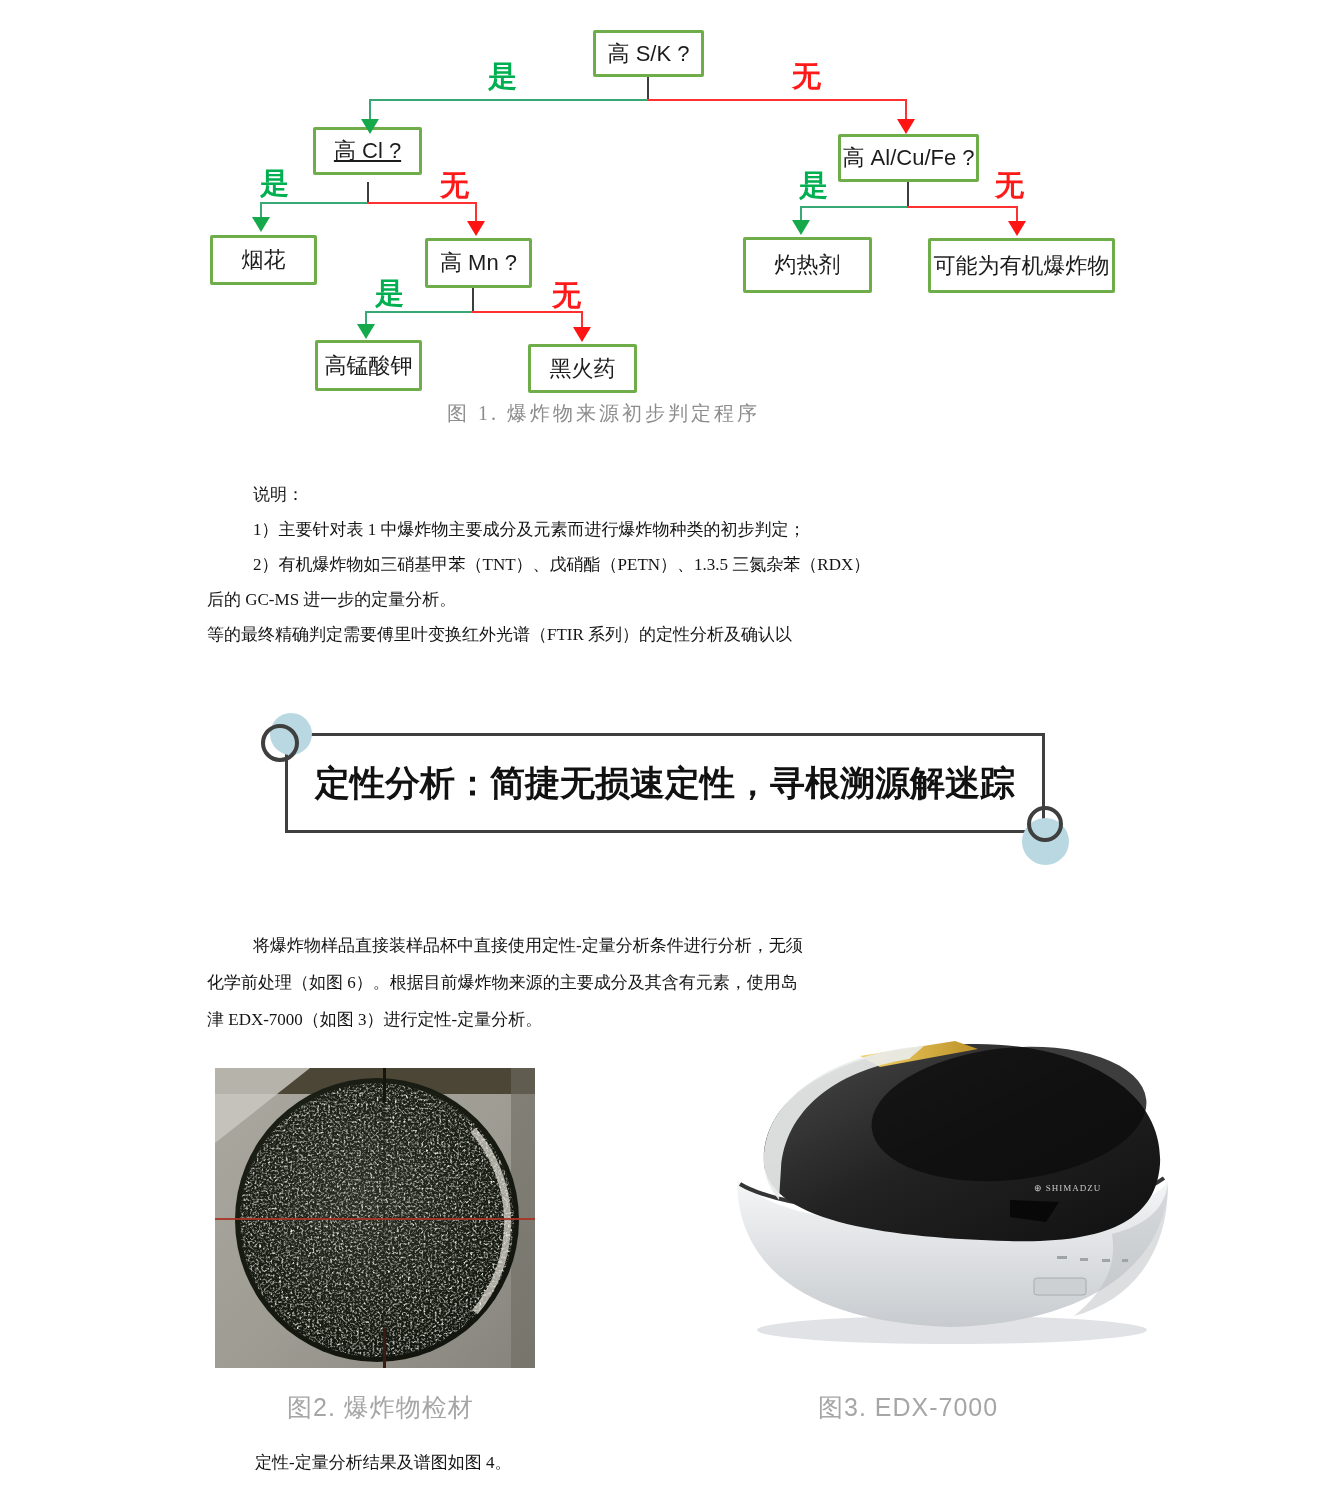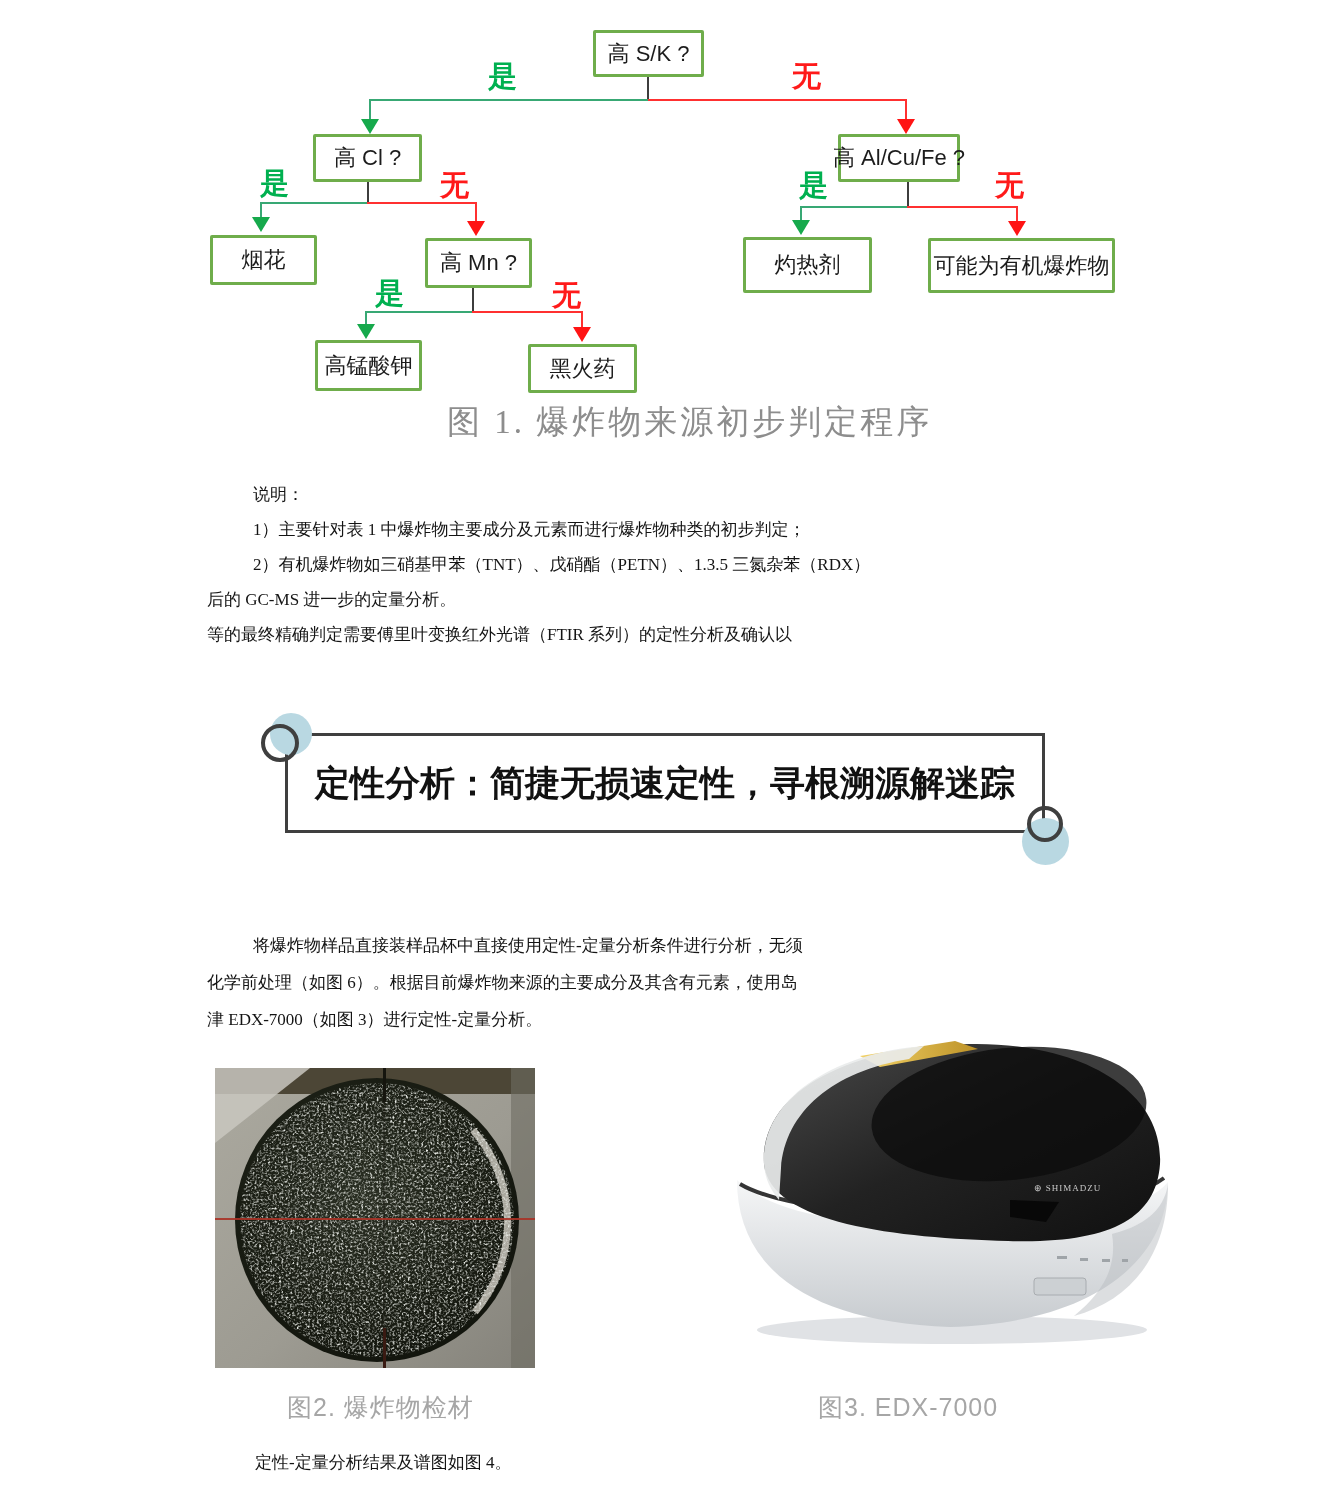--- a/index.html
+++ b/index.html
@@ -14,21 +14,21 @@
   .fc-lbl.yes{color:#00b050;}
   .fc-lbl.no{color:#ff1a1a;}
   .seg{position:absolute;}
   .seg.black{background:#3d3d3d;}
   .seg.green{background:#38a874;}
   .seg.red{background:#ff3030;}
   .arrow{position:absolute;width:0;height:0;border-left:9px solid transparent;border-right:9px solid transparent;}
   .arrow.green{border-top:15px solid #16a94c;}
   .arrow.red{border-top:15px solid #ff1414;}
   .fig1-caption{position:absolute;left:447px;top:400px;font-family:"Liberation Serif","DejaVu Serif",serif;
-        font-size:33px;color:#8d8d8d;letter-spacing:3px;white-space:nowrap;}
+        font-size:20px;color:#8d8d8d;letter-spacing:3px;white-space:nowrap;}
 
   
   .bodytext{position:absolute;font-family:"Liberation Serif","DejaVu Serif",serif;
             font-size:17px;color:#141414;white-space:nowrap;}
   .notes-block{left:207px;top:477px;}
   .notes-block .line{height:35px;line-height:35px;}
   .notes-block .line.indent{padding-left:46px;}
   .para-block{left:207px;top:891px;margin-top:36px;}
   .para-block .line{height:37px;line-height:37px;}
   .para-block .line.indent{padding-left:46px;}
@@ -51,22 +51,22 @@
   .fig-caption{position:absolute;font-size:25px;color:#a6a6a6;letter-spacing:1px;white-space:nowrap;}
 </style>
 </head>
 <body>
 
 <div id="page">
 
   <div>
 
     <div class="fc-box" style="left:593px;top:30px;width:111px;height:47px;">高 S/K ?</div>
-    <div class="fc-box" style="left:313px;top:134px;width:109px;height:48px;">高 Cl ?</div>
-    <div class="fc-box" style="left:838px;top:134px;width:122px;height:48px;text-align:center;">高 Al/Cu/Fe ?</div>
+    <div class="fc-box" style="left:313px;top:127px;width:109px;height:48px;text-decoration:underline;">高 Cl ?</div>
+    <div class="fc-box" style="left:838px;top:134px;width:141px;height:48px;text-align:center;">高 Al/Cu/Fe ?</div>
     <div class="fc-box" style="left:210px;top:235px;width:107px;height:50px;">烟花</div>
     <div class="fc-box" style="left:425px;top:238px;width:107px;height:50px;">高 Mn ?</div>
     <div class="fc-box" style="left:743px;top:237px;width:129px;height:56px;">灼热剂</div>
     <div class="fc-box" style="left:928px;top:238px;width:187px;height:55px;">可能为有机爆炸物</div>
     <div class="fc-box" style="left:315px;top:340px;width:107px;height:51px;">高锰酸钾</div>
     <div class="fc-box" style="left:528px;top:344px;width:109px;height:49px;">黑火药</div>
 
     <div class="fc-lbl yes" style="left:488px;top:62px;">是</div>
     <div class="fc-lbl no" style="left:792px;top:62px;">无</div>
     <div class="fc-lbl yes" style="left:260px;top:169px;">是</div>

